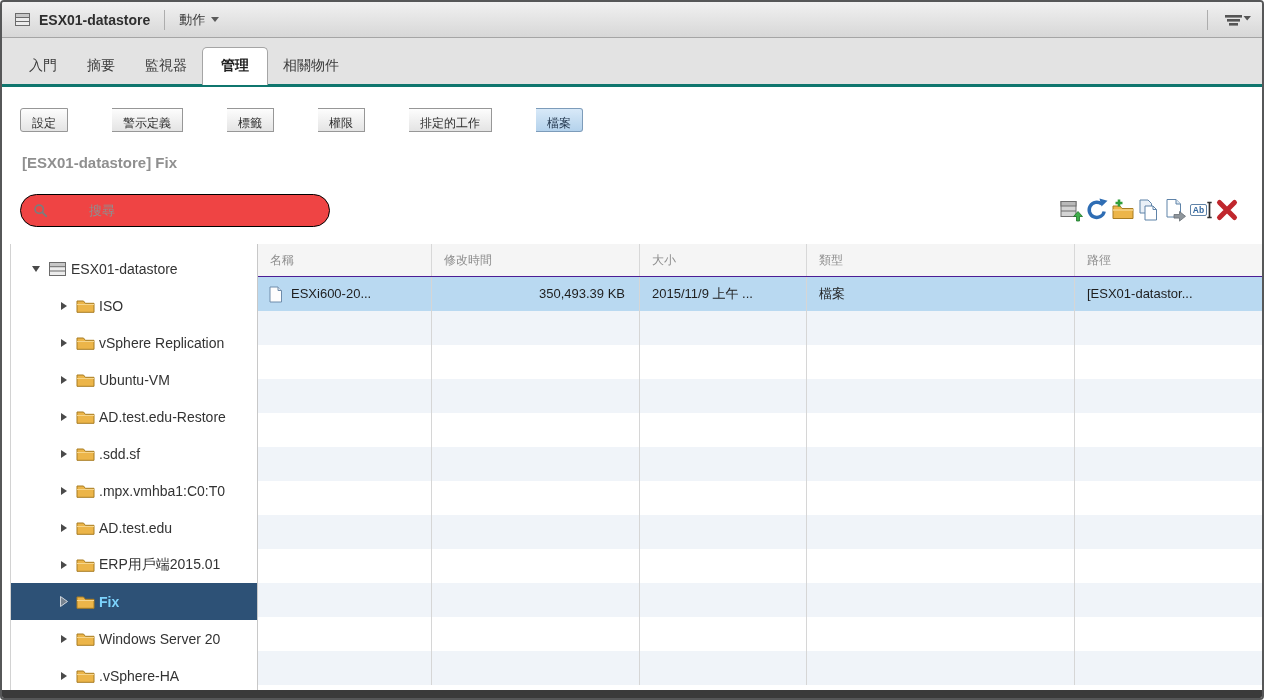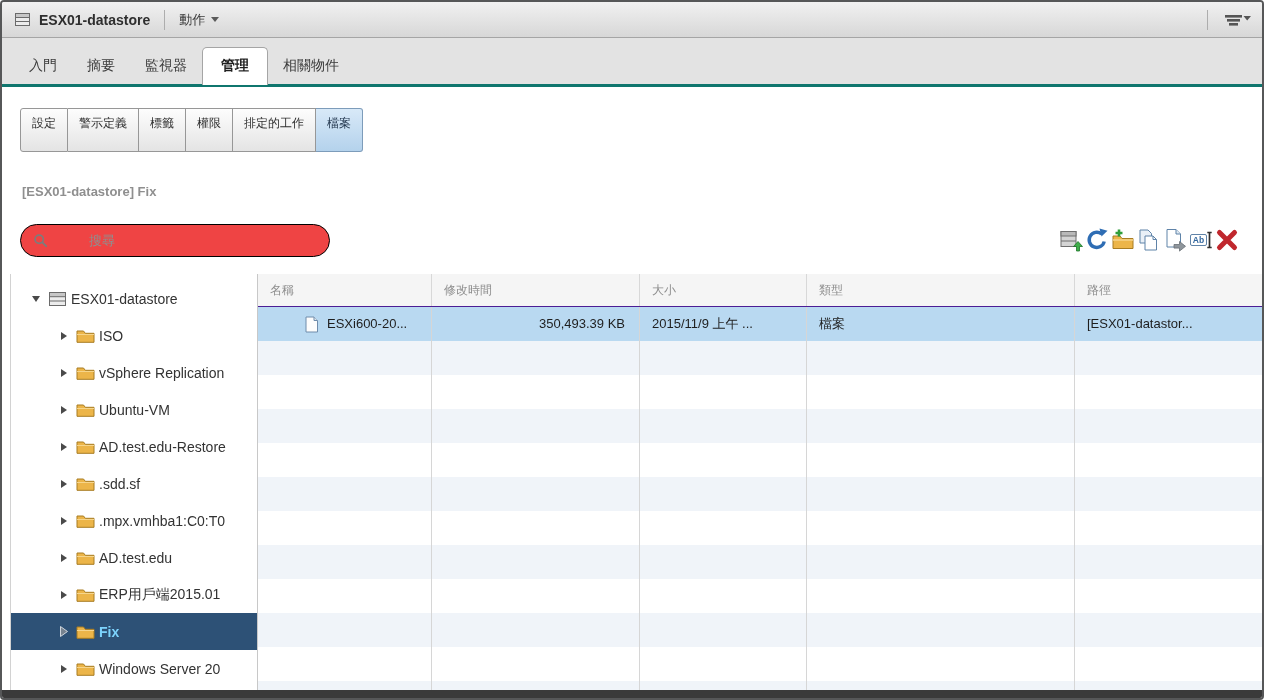--- a/index.html
+++ b/index.html
@@ -30,31 +30,31 @@
   .tab { font-size: 14px; color: #3b3b3b; padding: 9px 15px; cursor: default; white-space: nowrap; }
   .tab.active {
     background: #fff; font-weight: bold; color: #1f1f1f;
     border: 1px solid #a5a5a5; border-bottom: none; border-radius: 5px 5px 0 0;
     margin-bottom: -1px; padding: 9px 18px 10px 18px; position: relative; z-index: 2;
   }
   
   .content { position: absolute; top: 86px; left: 0; right: 0; bottom: 8px; background: #fff; display: flex; flex-direction: column; overflow: hidden; }
   .bottombar { position: absolute; left: 0; right: 0; bottom: 0; height: 8px; background: #3a3a3a; }
   
-  .subtabs { margin: 20px 0 0 18px; display: inline-flex; height: 44px; align-self: flex-start; }
+  .subtabs { margin: 20px 0 0 18px; display: inline-flex; height: 24px; align-self: flex-start; gap: 44px; }
   .subtab {
     font-size: 12px; color: #2e2e2e; padding: 0 11px; line-height: 28px; white-space: nowrap;
     background: linear-gradient(#fdfdfd, #e4e4e4);
     border: 1px solid #979797; border-left: none; cursor: default;
   }
   .subtab:first-child { border-left: 1px solid #979797; border-radius: 3px 0 0 3px; }
   .subtab:last-child { border-radius: 0 3px 3px 0; }
   .subtab.active { background: linear-gradient(#d8e9f8, #b4d2ec); color: #23374e; border-color: #7d9cba; }
   
-  .section-heading { margin: 32px 0 0 20px; font-size: 13px; font-weight: bold; color: #8f8f8f; height: 24px; }
+  .section-heading { margin: 22px 0 0 20px; font-size: 15px; font-weight: bold; color: #8f8f8f; height: 24px; }
   
   .searchrow { margin: 14px 22px 0 18px; height: 36px; display: flex; align-items: center; justify-content: space-between; }
   .search-box {
     width: 310px; height: 33px; border: 1px solid #000000; border-radius: 17px;
     display: flex; align-items: center; padding: 0 12px; background: #ef4444; gap: 32px;
   }
   .search-box svg { width: 15px; height: 15px; flex: none; }
   .search-input { border: none; outline: none; flex: 1; margin-left: 9px; font-size: 13px; color: #333; background: transparent; font-family: inherit; }
   .search-input::placeholder { color: #8f8f8f; }
   .file-toolbar { display: flex; align-items: center; }
@@ -80,21 +80,21 @@
   .table { flex: 1; display: flex; flex-direction: column; overflow: hidden; }
   .grid5 { display: grid; grid-template-columns: 174px 208px 167px 268px 1fr; }
   .thead { height: 33px; background: #f5f5f5; border-bottom: 1px solid #4c1d95; flex: none; }
   .th { font-size: 12px; color: #8d8d8d; line-height: 32px; padding-left: 12px; border-right: 1px solid #d8d8d8; overflow: hidden; white-space: nowrap; }
   .th:last-child { border-right: none; }
   .trow { height: 34px; flex: none; }
   .trow.selected { background: #b9d9f1; }
   .trow.stripe { background: #f0f4f9; }
   .td { font-size: 13px; color: #1e1e1e; line-height: 34px; border-right: 1px solid #d6d6d6; overflow: hidden; white-space: nowrap; padding-left: 12px; }
   .td:last-child { border-right: none; }
-  .td.name { display: flex; align-items: center; padding-left: 10px; gap: 8px; margin-left: 36px; }
+  .td.name { display: flex; align-items: center; padding-left: 10px; gap: 8px; }
   .td.name svg { width: 15px; height: 17px; flex: none; }
   .td.size { text-align: right; padding-right: 14px; padding-left: 0; }
 </style>
 </head>
 <body>
 
 <div class="window">
 
   <div class="titlebar">
     <svg class="obj-icon" viewBox="0 0 17 17">

